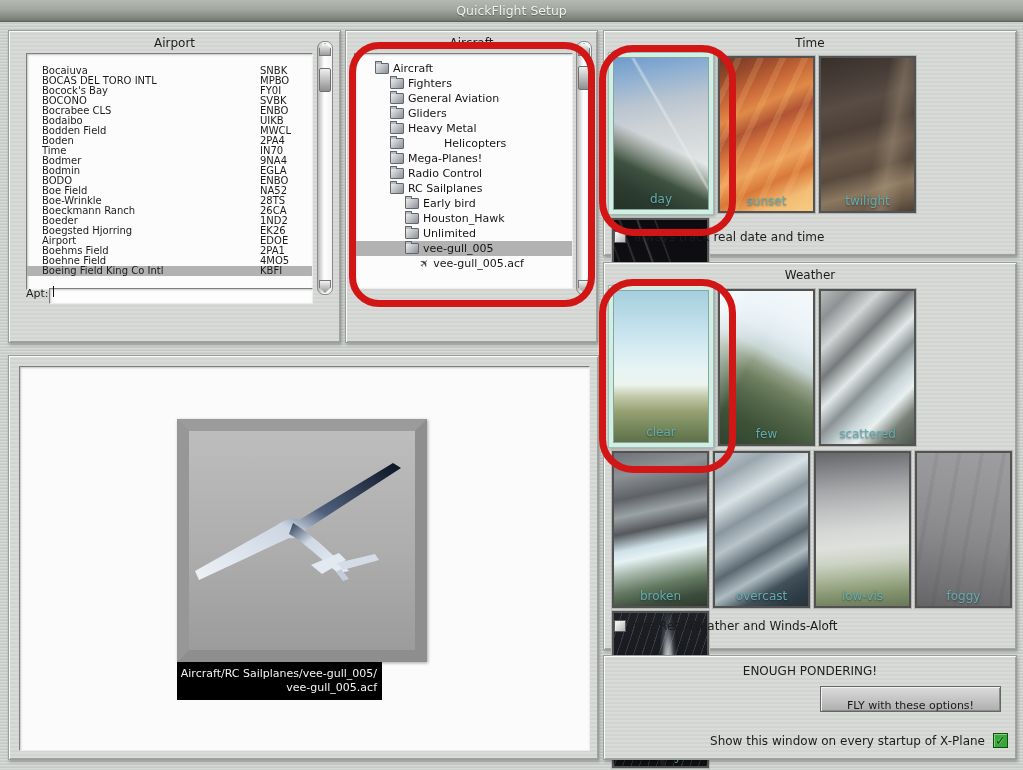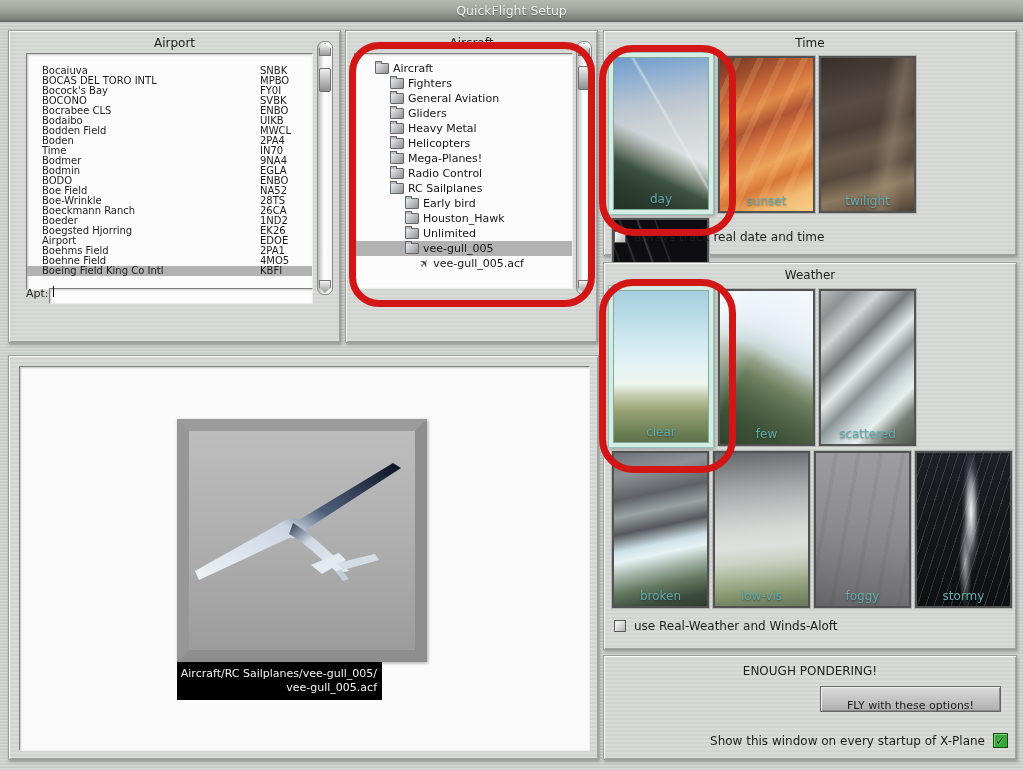--- a/index.html
+++ b/index.html
@@ -183,21 +183,21 @@
           <span class="tree-label">General Aviation</span>
         </div>
         <div class="tree-row" style="padding-left: 35px;">
           <span class="folder-icon"></span>
           <span class="tree-label">Gliders</span>
         </div>
         <div class="tree-row" style="padding-left: 35px;">
           <span class="folder-icon"></span>
           <span class="tree-label">Heavy Metal</span>
         </div>
-        <div class="tree-row" style="padding-left: 35px;">
+        <div class="tree-row" style="padding-left: 35px; gap: 36px;">
           <span class="folder-icon"></span>
           <span class="tree-label">Helicopters</span>
         </div>
         <div class="tree-row" style="padding-left: 35px;">
           <span class="folder-icon"></span>
           <span class="tree-label">Mega-Planes!</span>
         </div>
         <div class="tree-row" style="padding-left: 35px;">
           <span class="folder-icon"></span>
           <span class="tree-label">Radio Control</span>
@@ -278,20 +278,25 @@
           </div>
         </div>
         <div class="thumb-cell">
           <div class="thumb-img t-scattered">
             <div class="thumb-label">scattered</div>
           </div>
         </div>
         <div class="thumb-cell">
           <div class="thumb-img t-broken">
             <div class="thumb-label">broken</div>
+          </div>
+        </div>
+        <div class="thumb-cell">
+          <div class="thumb-img t-overcast">
+            <div class="thumb-label">overcast</div>
           </div>
         </div>
         <div class="thumb-cell">
           <div class="thumb-img t-low-vis">
             <div class="thumb-label">low-vis</div>
           </div>
         </div>
         <div class="thumb-cell">
           <div class="thumb-img t-foggy">
             <div class="thumb-label">foggy</div>

